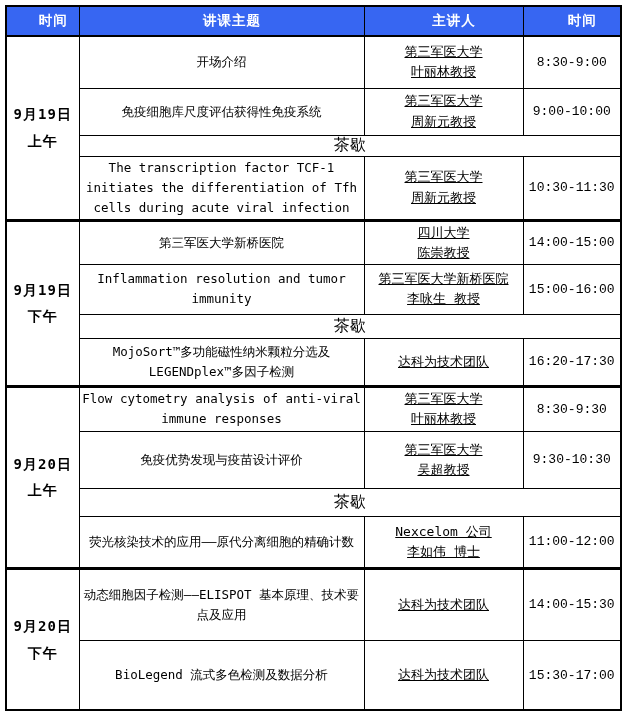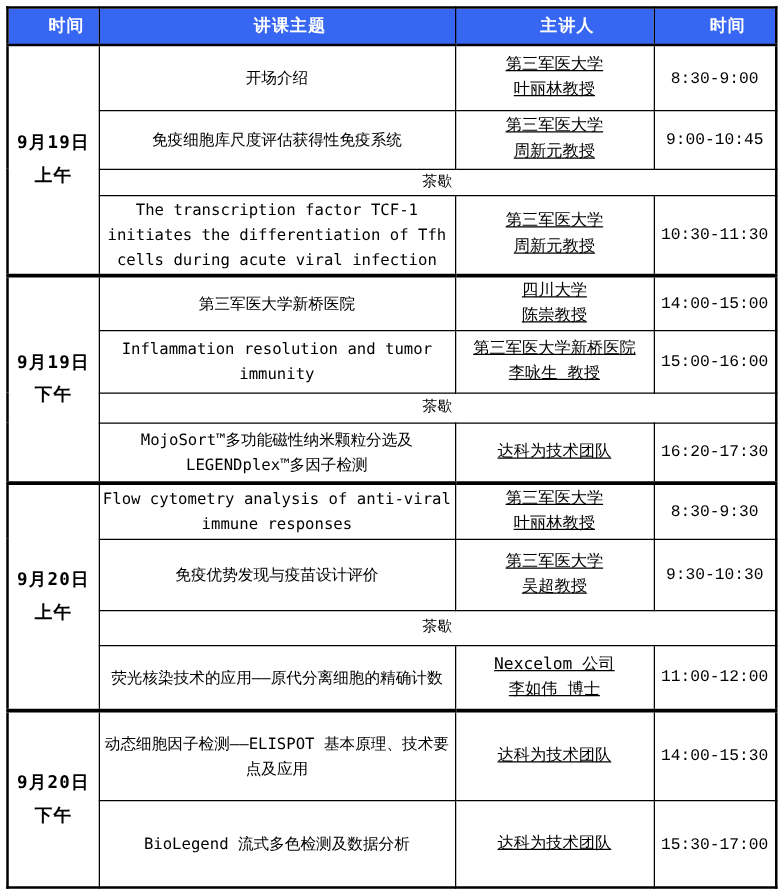--- a/index.html
+++ b/index.html
@@ -59,21 +59,21 @@
     font-size: 13px;
     line-height: 1.55;
     text-decoration: underline;
   }
   td.time-cell {
     font-size: 13px;
     white-space: nowrap;
     font-family: Liberation Mono, monospace;
   }
   td.break-cell {
-    font-size: 12px;
+    font-size: 16px;
     line-height: 1.15;
     padding: 0 2px;
   }
   tr.section-start > td {
     border-top: 3px solid #000;
   }
 </style>
 </head>
 <body>
 
@@ -96,21 +96,21 @@
     <tbody id="schedule-body">
         <tr style="height: 52px;">
           <td class="day-cell" rowspan="4"><span>9月19日</span><br><span>上午</span></td>
           <td class="topic-cell">开场介绍</td>
           <td class="speaker-cell"><span>第三军医大学</span><br><span>叶丽林教授</span></td>
           <td class="time-cell">8:30-9:00</td>
         </tr>
         <tr style="height: 47px;">
           <td class="topic-cell">免疫细胞库尺度评估获得性免疫系统</td>
           <td class="speaker-cell"><span>第三军医大学</span><br><span>周新元教授</span></td>
-          <td class="time-cell">9:00-10:45</td>
+          <td class="time-cell">9:00-10:00</td>
         </tr>
         <tr style="height: 21px;">
           <td class="break-cell" colspan="3">茶歇</td>
         </tr>
         <tr style="height: 63px;">
           <td class="topic-cell">The transcription factor TCF-1 initiates the differentiation of Tfh cells during acute viral infection</td>
           <td class="speaker-cell"><span>第三军医大学</span><br><span>周新元教授</span></td>
           <td class="time-cell">10:30-11:30</td>
         </tr>
         <tr class="section-start" style="height: 39px;">

